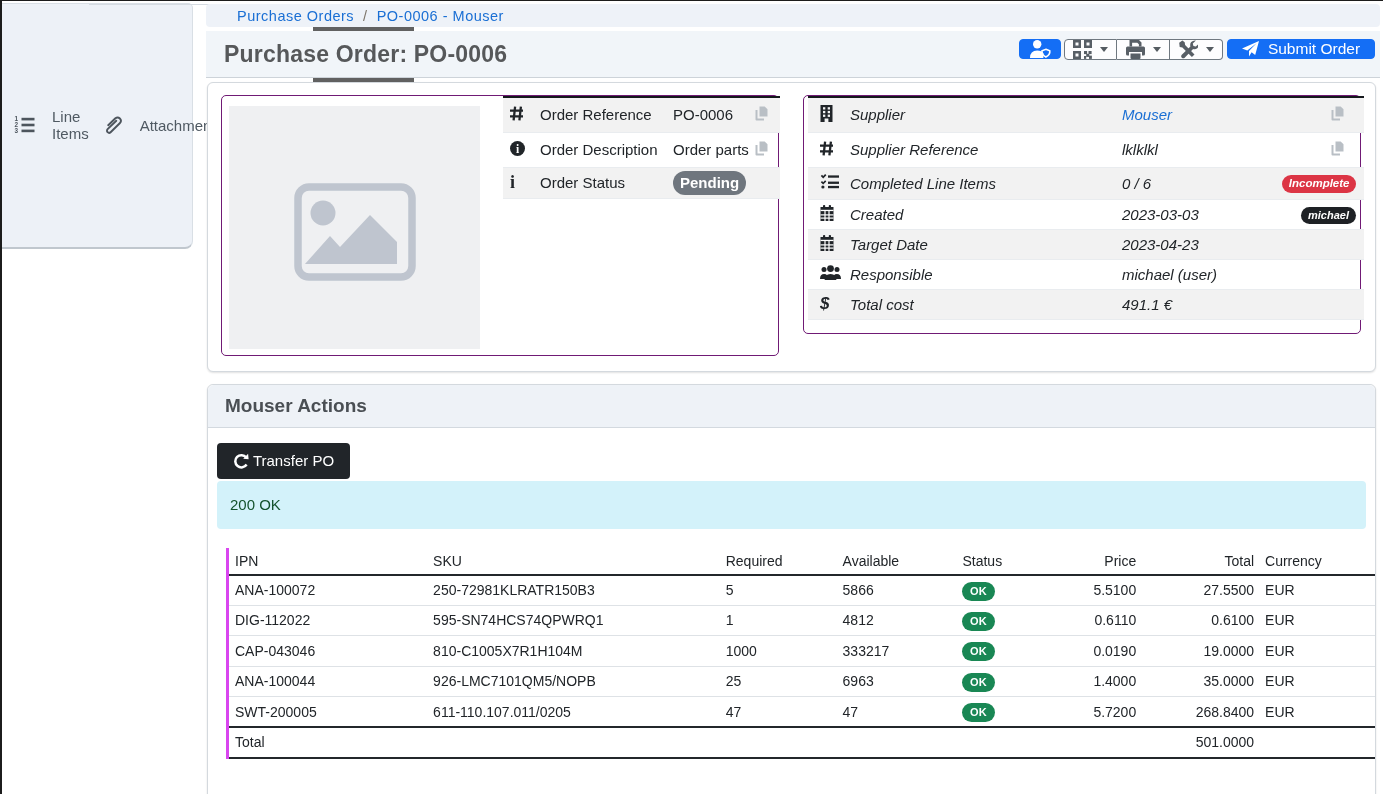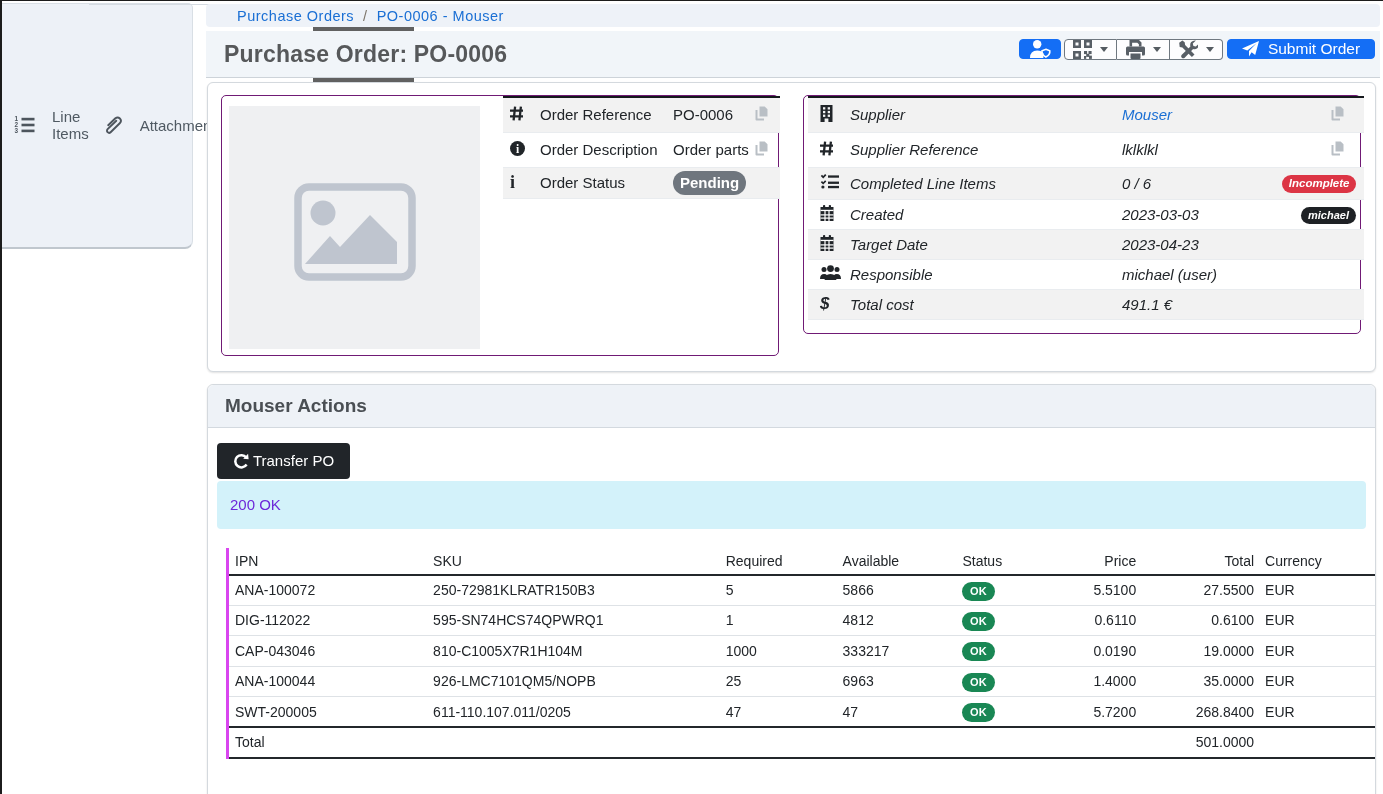--- a/index.html
+++ b/index.html
@@ -118,21 +118,21 @@
 }
 .phead h2 { font-size:19px; color:#4a4f54; margin-left:17px; }
 
 .btn-dark {
   position:absolute; left:9px; top:57.5px; width:133px; height:36px;
   background:#212529; color:#fff; border-radius:4px; font-size:15px;
   display:flex; align-items:center; justify-content:center;
 }
 .alert {
   position:absolute; left:9px; top:95.5px; width:1149px; height:48px;
-  background:#d3f2fa; border-radius:4px; color:#6d28d9; font-size:15px;
+  background:#d3f2fa; border-radius:4px; color:#14532d; font-size:15px;
   display:flex; align-items:center; padding-left:13px;
 }
 
 table.main { position:absolute; left:18px; top:162.5px; width:1149px; border-collapse:collapse; font-size:14px; color:#212529; border-left:3px solid #d946ef; }
 table.main th { font-weight:normal; text-align:left; height:27px; border-bottom:2px solid #23272b; padding:0 8px 0 6px; }
 table.main td { height:30.5px; padding:0 8px 0 6px; border-bottom:1px solid #dee2e6; }
 table.main .num { text-align:right; }
 table.main th:last-child, table.main td:last-child { padding-left:3px; }
 table.main tr.total td { border-top:2px solid #23272b; border-bottom:2px solid #23272b; }
 </style>

